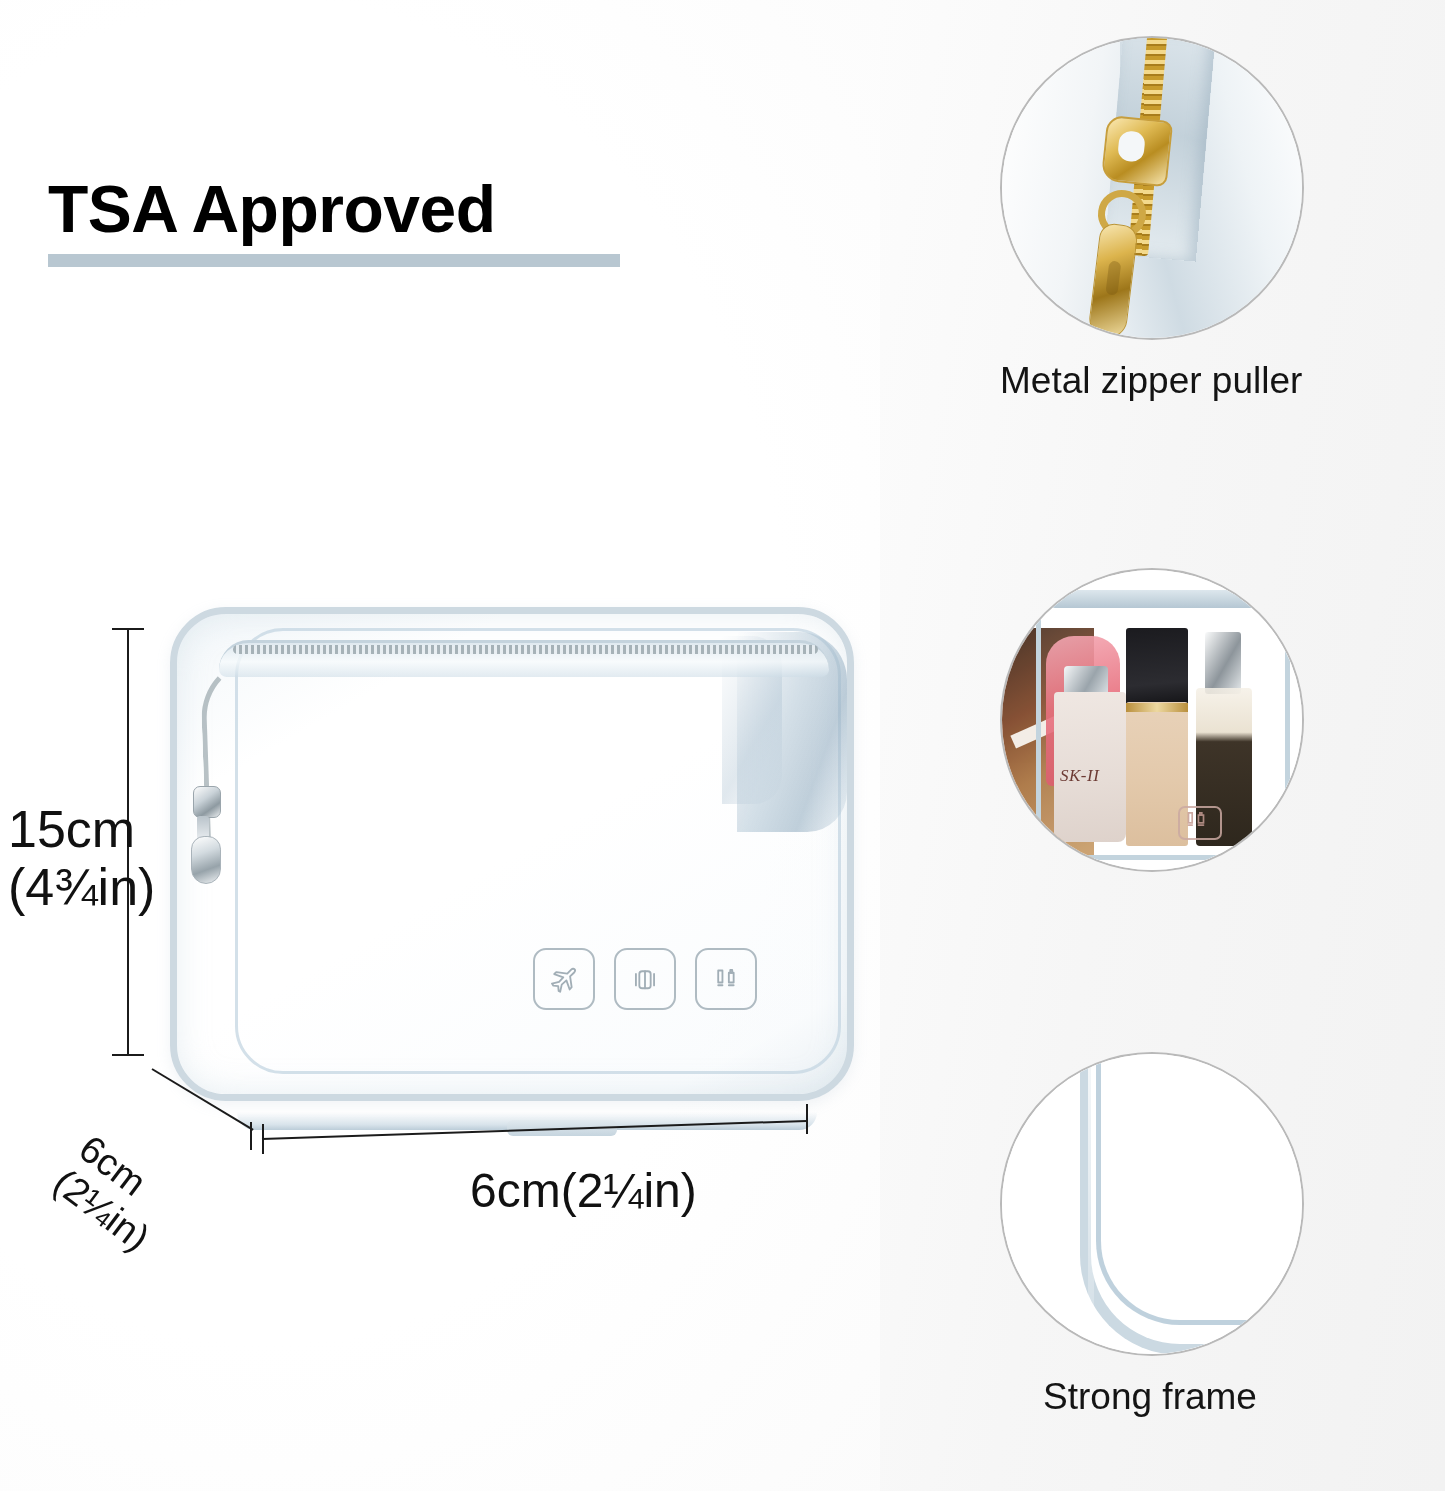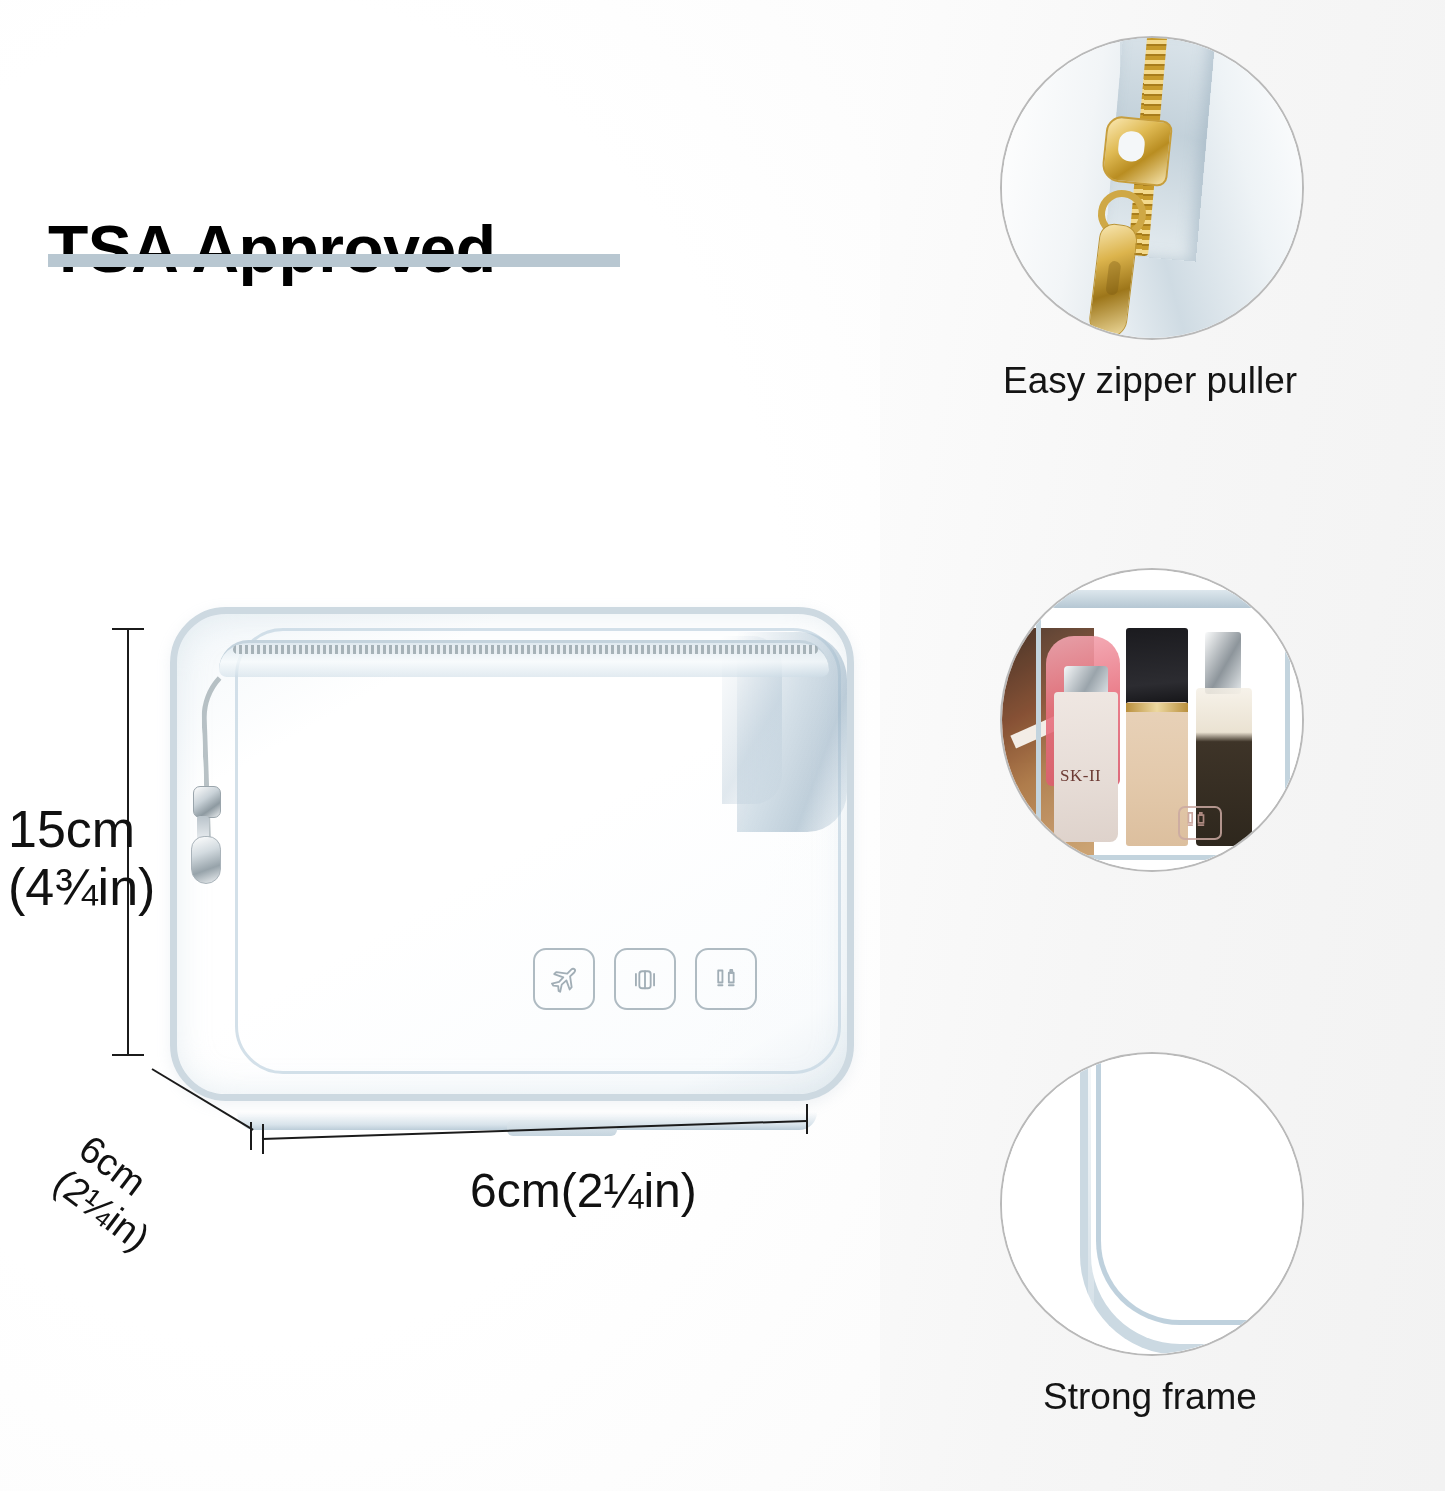--- a/index.html
+++ b/index.html
@@ -32,21 +32,20 @@
 
   
   .title-block { position: absolute; left: 48px; top: 176px; }
   .title-text {
     font-size: 66px;
     font-weight: bold;
     color: #000000;
     letter-spacing: -0.5px;
     line-height: 1;
     white-space: nowrap;
-    margin-top: 40px;
   }
   .title-underline {
     position: absolute;
     left: 0px; top: 78px;
     width: 572px; height: 13px;
     background: #b8c7d1;
   }
 
   
   .bag-wrap {
@@ -365,23 +364,24 @@
     border-radius: 26px;
     background: rgba(255,255,255,0.05);
   }
   .cc-zip {
     position: absolute; left: 44px; top: 20px;
     width: 228px; height: 18px;
     border-radius: 10px;
     background: linear-gradient(180deg, #dde7ed, #b5c7d3);
   }
   .cc-b1 {
-    position: absolute; left: 52px; top: 122px; width: 64px; height: 150px;
+    position: absolute; left: 52px; top: 122px; width: 72px; height: 150px;
     background: linear-gradient(175deg, #efe7e2 0%, #e6dcd6 60%, #ded2cb 100%);
     border-radius: 4px 4px 8px 8px;
+    font-style: italic;
   }
   .cc-b1cap {
     position: absolute; left: 62px; top: 96px; width: 44px; height: 34px;
     background: linear-gradient(120deg, #f6f8f9, #9aa4ab 55%, #e3e8eb);
     border-radius: 4px;
   }
   .cc-b1 .lbl {
     position: absolute; left: 6px; top: 74px;
     font-size: 17px; color: #6d3b34; letter-spacing: 0.5px;
     font-family: "Liberation Serif", serif;
@@ -534,21 +534,21 @@
   <div class="feature" id="feat-1">
     <div class="circle">
       <div class="zc-fabric-l"></div>
       <div class="zc-fabric-r"></div>
       <div class="zc-tape"></div>
       <div class="zc-teeth"></div>
       <div class="zc-slider"></div>
       <div class="zc-ring"></div>
       <div class="zc-tab"></div>
     </div>
-    <div class="caption">Easy zipper puller</div>
+    <div class="caption">Metal zipper puller</div>
   </div>
 
   <div class="feature" id="feat-2">
     <div class="circle">
       <div class="cc-bg"></div>
       <div class="cc-dark"></div>
       <div class="cc-bagframe"></div>
       <div class="cc-zip"></div>
       <div class="cc-pink"></div>
       <div class="cc-b1cap"></div>

